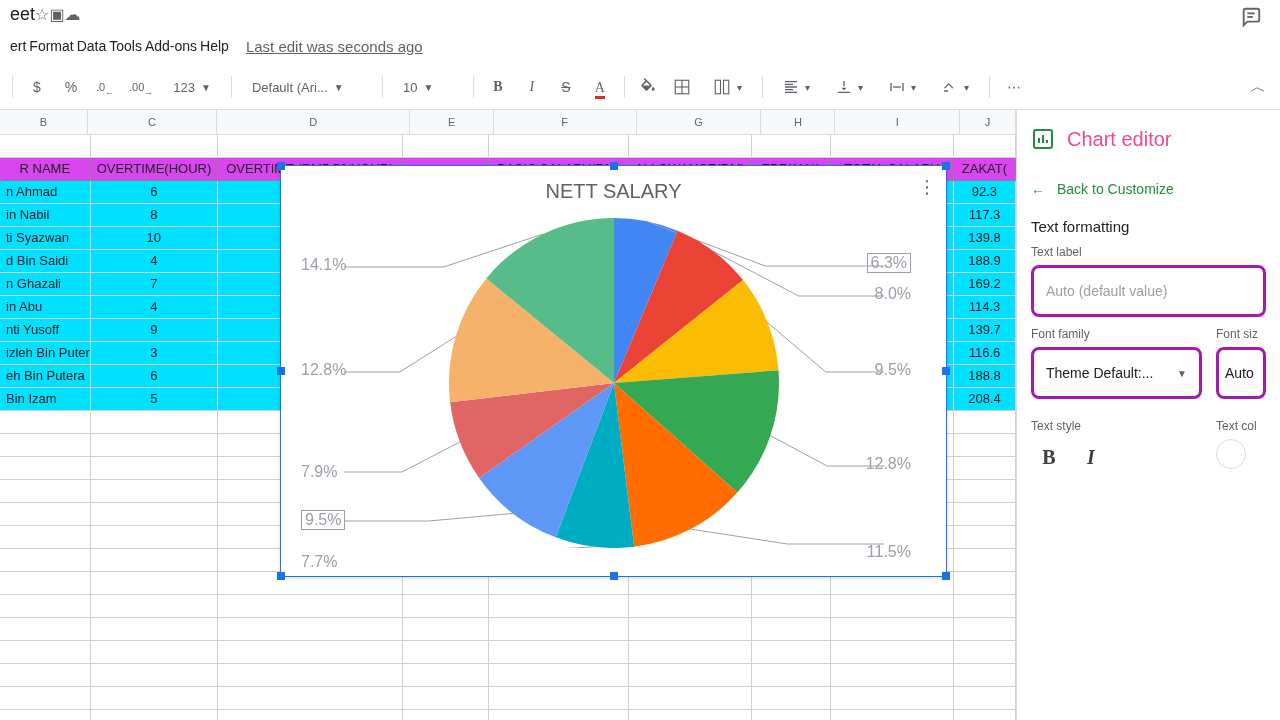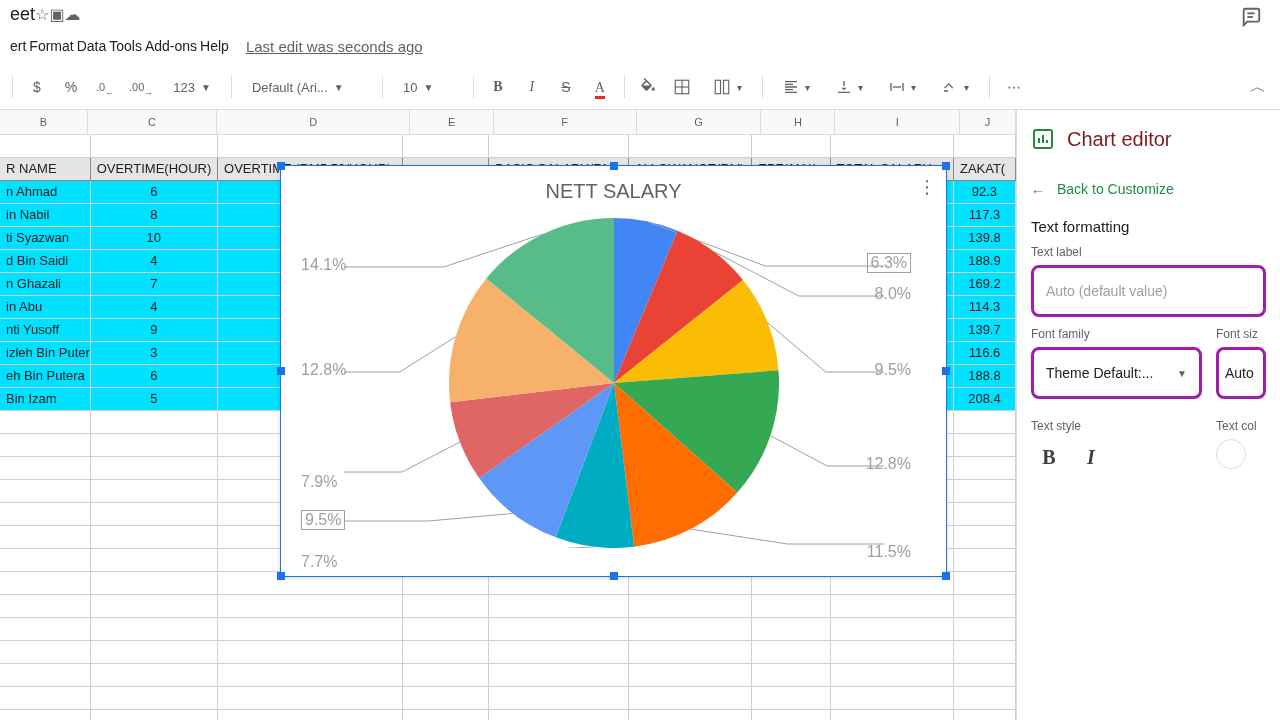--- a/index.html
+++ b/index.html
@@ -15,21 +15,21 @@
   .caret{font-size:10px;color:#5f6368}
   .toolbar svg{display:block}
   .collapse{margin-left:auto;font-size:16px}
   .body-row{display:flex;height:calc(720px - 28px - 36px - 44px)}
   .sheet-wrap{flex:1;position:relative;overflow:hidden}
   .grid{position:absolute;inset:0}
   .colhdrs{display:flex;height:24px;background:#f8f9fa;border-bottom:1px solid #dadce0}
   .colhdr{border-right:1px solid #dadce0;text-align:center;font-size:11px;color:#5f6368;line-height:24px}
   .row{display:flex;height:23px}
   .cell{border-right:1px solid #d0d0d0;border-bottom:1px solid #d0d0d0;padding:0 6px;line-height:22px;overflow:hidden;white-space:nowrap;font-size:13px}
-  .hdrrow .cell{background:#e5e5e5;font-weight:400;border-right:1px solid #888;border-bottom:1px solid #888}
+  .hdrrow .cell{background:#d946ef;font-weight:400;text-align:center;border-right:1px solid #888;border-bottom:1px solid #888}
   .datarow .cell{background:#00e0ff}
   .datarow .cell.center{text-align:center}
   .datarow .cell.right{text-align:center}
   .empty .cell{background:#fff}
   
   .cB{width:95px}.cC{width:140px}.cD{width:210px}.cE{width:90px}.cF{width:155px}.cG{width:135px}.cH{width:80px}.cI{width:135px}.cJ{width:60px}
   
   .chart{position:absolute;left:280px;top:55px;width:665px;height:410px;background:#fff;border:1.5px solid #1a73e8;box-shadow:0 1px 4px rgba(0,0,0,.15)}
   .chart .handle{position:absolute;width:8px;height:8px;background:#1a73e8}
   .chart .h-tl{left:-4px;top:-4px}.chart .h-tr{right:-4px;top:-4px}.chart .h-bl{left:-4px;bottom:-4px}.chart .h-br{right:-4px;bottom:-4px}
@@ -39,21 +39,21 @@
   .chart-menu{position:absolute;right:10px;top:10px;color:#5f6368;font-size:18px;cursor:pointer}
   .pie-area{position:relative;width:100%;height:350px}
   .pie-area svg{position:absolute;left:50%;top:50%;transform:translate(-50%,-50%)}
   .lbl{position:absolute;font-size:16px;color:#9aa0a6}
   .lbl.box{border:1px solid #9aa0a6;padding:0 3px}
   .leader{stroke:#9aa0a6;stroke-width:1;fill:none}
   
   .panel{width:235px;border-left:1px solid #dadce0;padding:0 14px 0 14px;overflow:hidden}
   .panel-hdr{display:flex;align-items:center;gap:12px;height:58px}
   .panel-hdr svg{color:#1e8e3e}
-  .panel-hdr .t{font-size:20px;color:#7f1d1d}
+  .panel-hdr .t{font-size:20px;color:#ec4899}
   .back{display:flex;align-items:center;gap:12px;color:#1e8e3e;font-size:14px;height:42px;cursor:pointer}
   .section-title{font-size:15px;color:#202124;margin:8px 0 10px}
   .small-label{font-size:12px;color:#5f6368;margin:6px 0}
   .field{height:46px;border:3px solid #a21caf;border-radius:8px;display:flex;align-items:center;padding:0 12px;color:#9aa0a6;font-size:14px}
   .field .caret{margin-left:auto}
   .row2{display:flex;gap:14px}
   .style-btns{display:flex;gap:6px;margin-top:4px}
   .style-btn{width:34px;height:34px;border:1px solid transparent;border-radius:4px;display:flex;align-items:center;justify-content:center;font-family:'Times New Roman',serif;font-size:20px;font-weight:700;color:#3c4043;cursor:pointer}
   .comment-icon{position:absolute;right:18px;top:6px;color:#5f6368}
 </style>
@@ -507,21 +507,21 @@
             <path d="M 259.34371158146536 25.893699305103667 L 159.67185579073268 59 L 60 59" class="leader"></path>
           </svg>
 
         <div class="lbl box" style="right:35px;top:50px">6.3%</div>
         <div class="lbl" style="right:35px;top:82px">8.0%</div>
         <div class="lbl" style="right:35px;top:158px">9.5%</div>
         <div class="lbl" style="right:35px;top:252px">12.8%</div>
         <div class="lbl" style="right:35px;top:340px">11.5%</div>
         <div class="lbl" style="left:20px;top:350px">7.7%</div>
         <div class="lbl box" style="left:20px;top:307px">9.5%</div>
-        <div class="lbl" style="left:20px;top:270px">7.9%</div>
+        <div class="lbl" style="left:20px;top:260px">7.9%</div>
         <div class="lbl" style="left:20px;top:158px">12.8%</div>
         <div class="lbl" style="left:20px;top:53px">14.1%</div>
       </div>
     </div>
   </div>
 
   <div class="panel">
     <div class="panel-hdr">
       <svg width="24" height="24" viewBox="0 0 24 24" fill="none" stroke="#1e8e3e" stroke-width="2">
           <rect x="3" y="3" width="18" height="18" rx="2"></rect>

